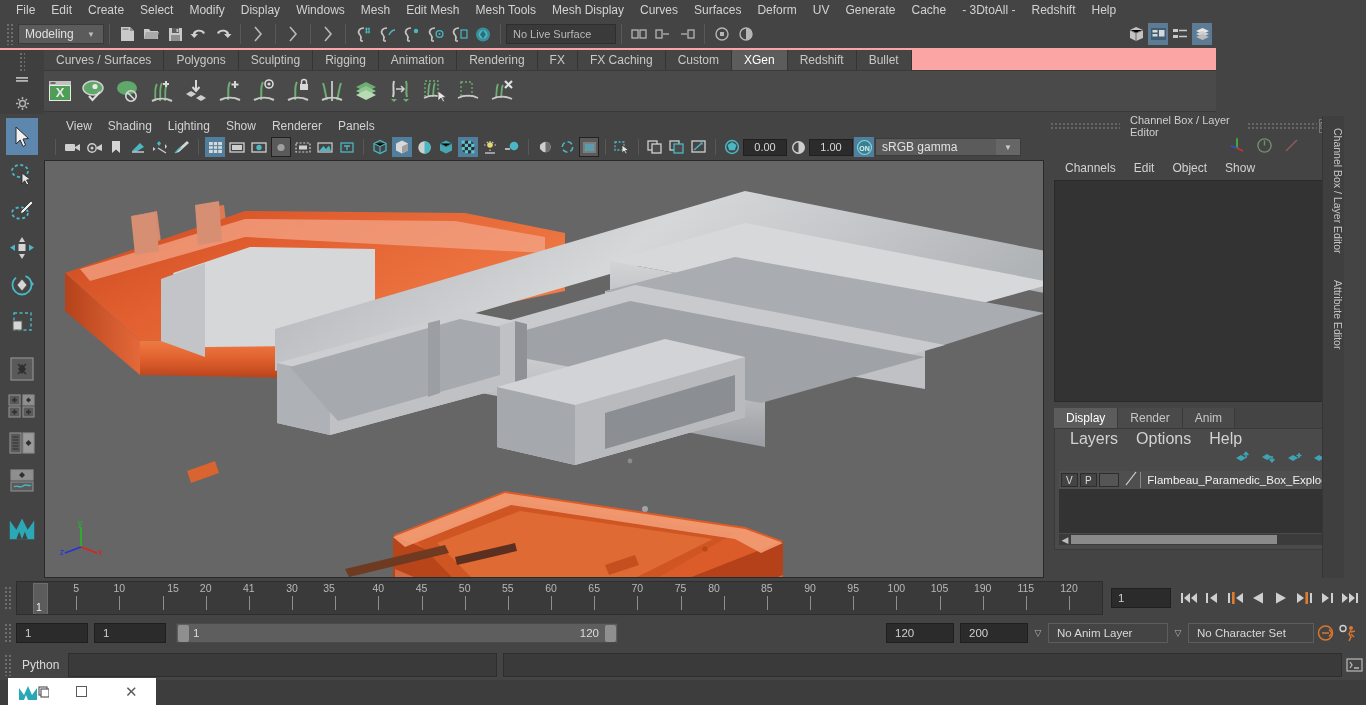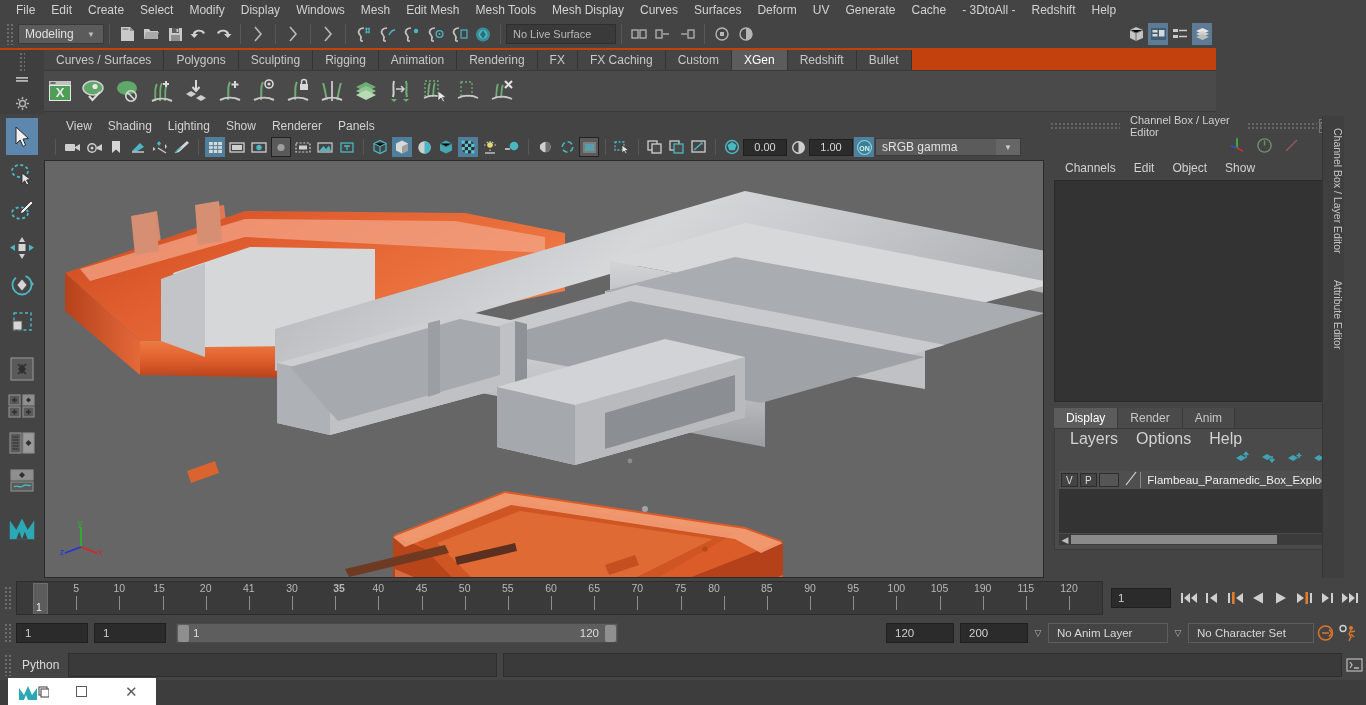--- a/index.html
+++ b/index.html
@@ -26,21 +26,21 @@
   .menu-select .arrow { position:absolute; right:2px; top:0; width:20px; height:18px; display:flex; align-items:center; justify-content:center; color:#bdbdbd; font-size:8px; }
   .vsep { width:1px; height:20px; background:#585858; margin:0 5px; }
   .sbtn { width:22px; height:22px; display:flex; align-items:center; justify-content:center; margin:0 1px; }
   .sbtn svg { display:block; }
   .live-surface { width:110px; height:20px; background:#3a3a3a; border:1px solid #2e2e2e; color:#b9b9b9; font-size:11px; display:flex; align-items:center; padding-left:6px; }
   .status-right { position:absolute; right:4px; top:3px; display:flex; gap:2px; }
   .srbtn { width:20px; height:22px; display:flex; align-items:center; justify-content:center; }
   .srbtn.on { background:#5d7b94; }
 
   
-  .shelf-tabs { height:22px; background:#c2410c; display:flex; align-items:flex-end; padding-left:44px; }
+  .shelf-tabs { height:22px; background:#fca5a5; display:flex; align-items:flex-end; padding-left:44px; }
   .shelf-tab { height:20px; line-height:20px; padding:0 12px; font-size:12px; color:#c8c8c8; background:#454545; border-right:1px solid #343434; white-space:nowrap; }
   .shelf-tab.active { background:#5c5c5c; color:#ffffff; }
   .shelf-body { height:42px; background:#4a4a4a; display:flex; align-items:center; padding-left:44px; border-top:1px solid #3a3a3a; border-bottom:1px solid #3a3a3a;}
   .shelf-icon { width:32px; height:34px; display:flex; align-items:center; justify-content:center; margin-right:2px; }
   .shelf-left { position:absolute; left:0; top:50px; width:44px; height:64px; background:#3f3f3f; display:flex; flex-direction:column; align-items:center; }
   .shelf-left .grip { width:6px; height:20px; margin-top:2px; background-image:radial-gradient(circle,#6d6d6d 1px,transparent 1px); background-size:4px 4px;}
   .shelf-hamb { width:22px; height:18px; display:flex; align-items:center; justify-content:center; color:#b5b5b5;}
   .shelf-gear { width:22px; height:22px; margin-top:6px; display:flex; align-items:center; justify-content:center;}
 
   
@@ -1028,29 +1028,29 @@
     <div class="tb-grip"></div>
     <div class="timeline" id="timeline">
       <div class="playhead">
         <b>1</b>
       </div>
     <div class="tick" style="left: 59.1667px;"></div>
         <div class="ticklabel" style="left: 59.1667px;">5</div>
         <div class="tick" style="left: 102.333px;"></div>
         <div class="ticklabel" style="left: 102.333px;">10</div>
         <div class="tick" style="left: 145.5px;"></div>
-        <div class="ticklabel" style="left: 142px;">15</div>
+        <div class="ticklabel" style="left: 156px;">15</div>
         <div class="tick" style="left: 188.667px;"></div>
         <div class="ticklabel" style="left: 188.667px;">20</div>
         <div class="tick" style="left: 231.833px;"></div>
         <div class="ticklabel" style="left: 231.833px;">41</div>
         <div class="tick" style="left: 275px;"></div>
         <div class="ticklabel" style="left: 275px;">30</div>
         <div class="tick" style="left: 318.167px;"></div>
-        <div class="ticklabel" style="left: 322px; font-weight: bold;">35</div>
+        <div class="ticklabel" style="left: 312px;">35</div>
         <div class="tick" style="left: 361.333px;"></div>
         <div class="ticklabel" style="left: 361.333px;">40</div>
         <div class="tick" style="left: 404.5px;"></div>
         <div class="ticklabel" style="left: 404.5px;">45</div>
         <div class="tick" style="left: 447.667px;"></div>
         <div class="ticklabel" style="left: 447.667px;">50</div>
         <div class="tick" style="left: 490.833px;"></div>
         <div class="ticklabel" style="left: 490.833px;">55</div>
         <div class="tick" style="left: 534px;"></div>
         <div class="ticklabel" style="left: 534px;">60</div>

